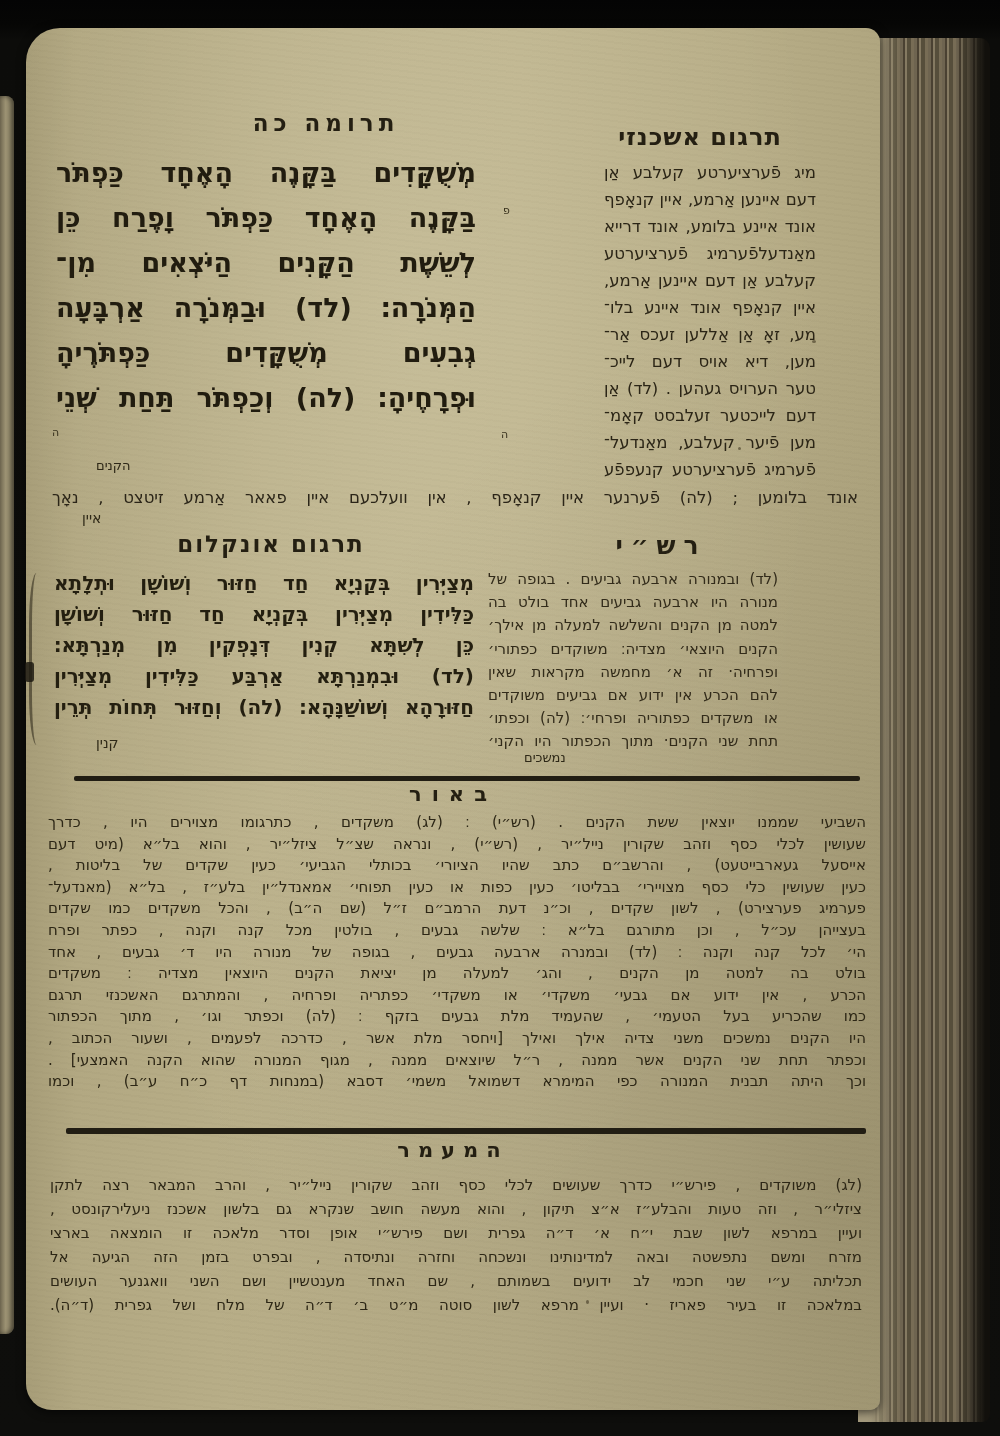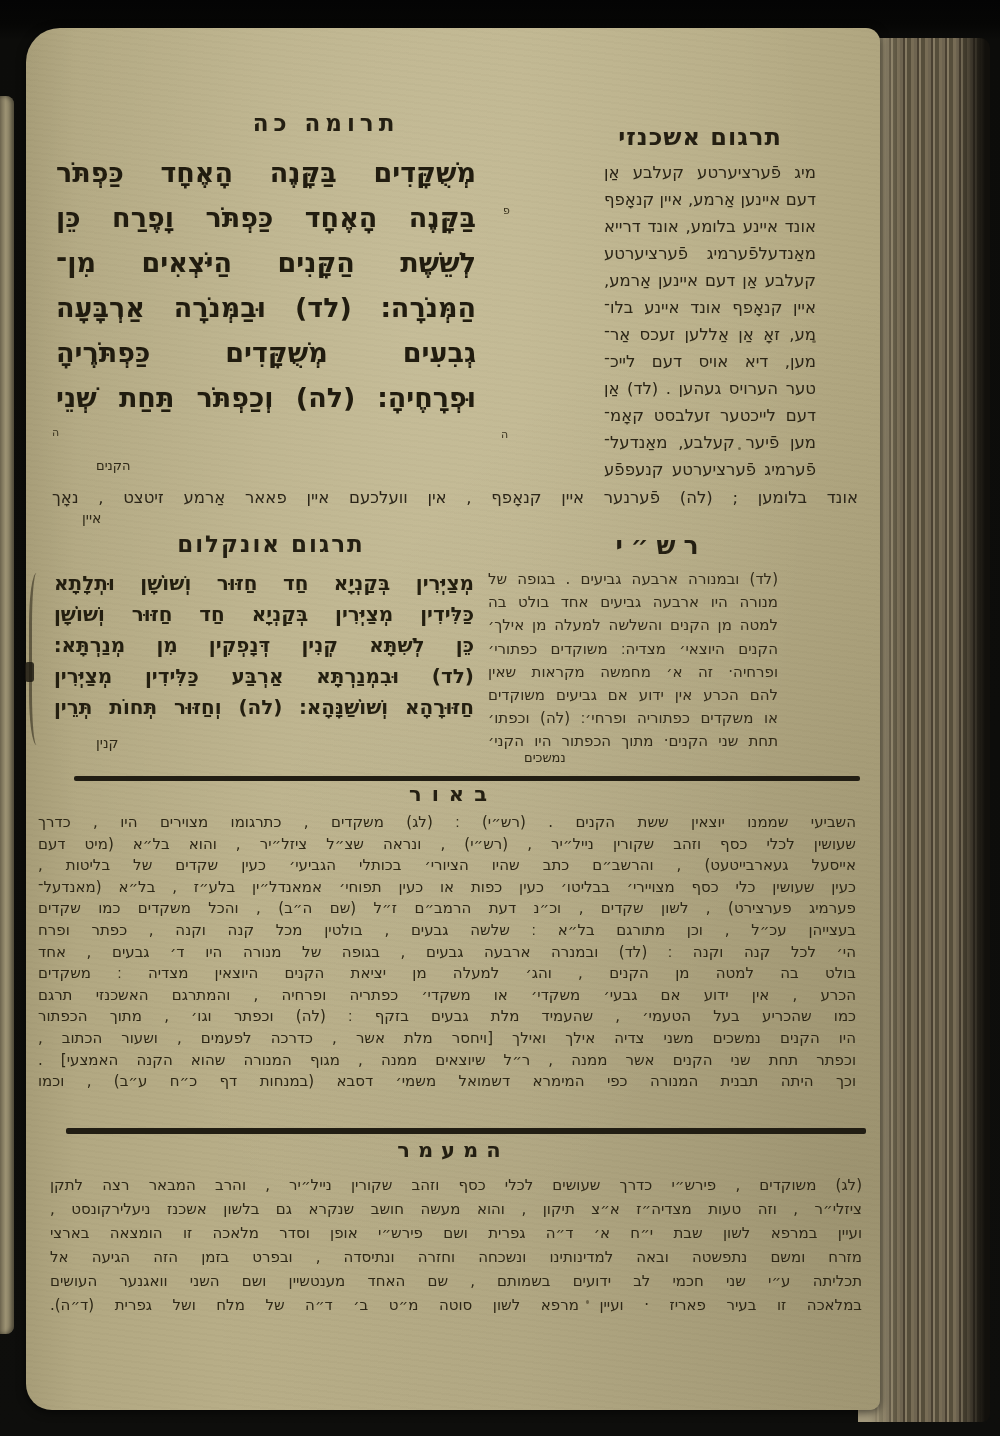--- a/index.html
+++ b/index.html
@@ -52,21 +52,21 @@
   .torah{position:absolute;left:30px;top:122px;width:420px;font-size:27px;font-weight:bold;color:#211c0f;}
   .torah .line{line-height:45px;}
   .targum-col{position:absolute;right:64px;top:131px;width:252px;font-size:16.5px;color:#2b2516;}
   .targum-col .line{line-height:27px;margin-left:40px;}
   .overflow-line{position:absolute;left:26px;top:458px;width:806px;font-size:16.5px;line-height:24px;}
   .rashi{position:absolute;left:462px;top:540px;width:290px;font-size:15px;color:#322b1a;}
   .rashi .line{line-height:23.2px;}
   .onkelos{position:absolute;left:28px;top:540px;width:420px;font-size:20px;font-weight:bold;color:#241f10;}
   .onkelos .line{line-height:31px;}
   .rule{position:absolute;background:#211d13;border-radius:2px;}
-  .biur{position:absolute;left:12px;top:784px;width:818px;font-size:15px;color:#2d2716;}
+  .biur{position:absolute;left:22px;top:784px;width:818px;font-size:15px;color:#2d2716;}
   .biur .line{line-height:21.6px;}
   .maamar{position:absolute;left:24px;top:1145px;width:812px;font-size:15px;color:#2d2716;}
   .maamar .line{line-height:24px;}
 </style>
 </head>
 <body>
 
 <div class="stage">
 
   <div class="facing-page-sliver"></div>
@@ -145,21 +145,21 @@
       <div class="line">כמו שהכריע בעל הטעמי׳ , שהעמיד מלת גבעים בזקף ׃ (לה) וכפתר וגו׳ , מתוך הכפתור</div>
       <div class="line">היו הקנים נמשכים משני צדיה אילך ואילך [ויחסר מלת אשר , כדרכה לפעמים , ושעור הכתוב ,</div>
       <div class="line">וכפתר תחת שני הקנים אשר ממנה , ר״ל שיוצאים ממנה , מגוף המנורה שהוא הקנה האמצעי] .</div>
       <div class="line">וכך היתה תבנית המנורה כפי המימרא דשמואל משמי׳ דסבא (במנחות דף כ״ח ע״ב) , וכמו</div>
     </div>
 
     <div class="rule" style="left:40px;top:1100px;width:800px;height:6px;"></div>
     <div class="hdr" style="left:0;top:1110px;width:854px;font-size:21px;letter-spacing:8px;">המעמר</div>
     <div class="maamar">
       <div class="line">(לג) משוקדים , פירש״י כדרך שעושים לכלי כסף וזהב שקורין נייל״יר , והרב המבאר רצה לתקן</div>
-      <div class="line">ציזלי״ר , וזה טעות מצדיה״ז א״צ תיקון , והוא מעשה חושב שנקרא גם בלשון אשכנז ניעלירקונסט ,</div>
+      <div class="line">ציזלי״ר , וזה טעות והבלע״ז א״צ תיקון , והוא מעשה חושב שנקרא גם בלשון אשכנז ניעלירקונסט ,</div>
       <div class="line">ועיין במרפא לשון שבת י״ח א׳ ד״ה גפרית ושם פירש״י אופן וסדר מלאכה זו הומצאה בארצי</div>
       <div class="line">מזרח ומשם נתפשטה ובאה למדינותינו ונשכחה וחזרה ונתיסדה , ובפרט בזמן הזה הגיעה אל</div>
       <div class="line">תכליתה ע״י שני חכמי לב ידועים בשמותם , שם האחד מענטשיין ושם השני וואגנער העושים</div>
       <div class="line">במלאכה זו בעיר פאריז · ועיין מרפא לשון סוטה מ״ט ב׳ ד״ה של מלח ושל גפרית (ד״ה).</div>
     </div>
 
     <div class="gutter-shadow"></div>
     <div class="gutter-notch"></div>
     <div class="speck" style="left:786px;top:312px;width:4px;height:3px;"></div>
     <div class="speck" style="left:712px;top:419px;width:3px;height:3px;"></div>

